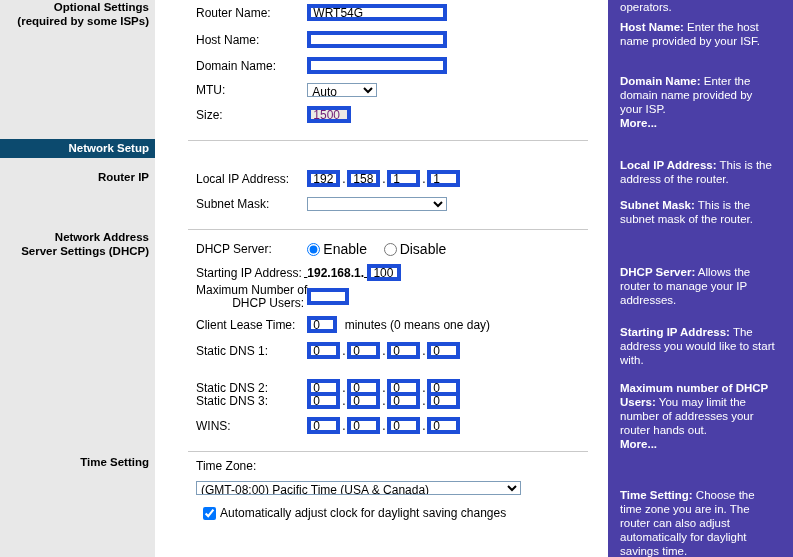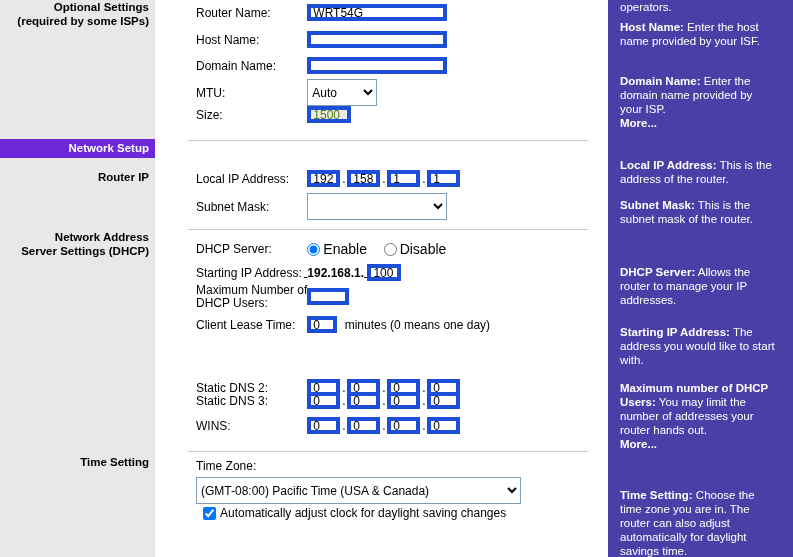--- a/index.html
+++ b/index.html
@@ -41,21 +41,21 @@
     color: #000;
   }
   .left-label.optional { top: 0px; width: 150px; }
   .left-label.optional .sub { font-weight: bold; }
   .bar-network {
     position: absolute;
     left: 0;
     top: 139px;
     width: 155px;
     height: 19px;
-    background: #6d28d9;
+    background: #0c4a6e;
     color: #ffffff;
     font-weight: bold;
     font-size: 11.5px;
     line-height: 19px;
     text-align: right;
     padding-right: 6px;
     box-sizing: border-box;
   }
   .left-label.routerip { top: 170px; width: 150px; }
   .left-label.dhcp { top: 230px; width: 150px; }
@@ -99,31 +99,31 @@
     font-size: 12px;
     border: 4px solid #1d4ed8;
     height: 17px;
     padding: 0 2px;
     box-sizing: border-box;
     vertical-align: middle;
     background: #ffffff;
   }
   input.txt:disabled, input.txt.disabled {
     background: #ebebe4;
-    color: #4d7c0f;
+    color: #701a75;
   }
   .w140 { width: 140px; }
   .w44 { width: 44px; }
   .w34 { width: 34px; }
   .w33 { width: 33px; }
   .w30 { width: 30px; }
   select.sel {
     font-family: "Liberation Sans", sans-serif;
     font-size: 12px;
-    height: 27px;
+    height: 14px;
     border: 1px solid #7f9db9;
     vertical-align: middle;
     background: #ffffff;
   }
   .dot {
     display: inline-block;
     width: 7px;
     text-align: center;
     font-size: 12px;
     vertical-align: middle;
@@ -267,33 +267,37 @@
       </span>
     </div>
 
     <div class="row" style="top:262px;text-decoration:underline;">
       <span class="lbl lbl-w">Starting IP Address:</span>
       <span class="ipprefix">192.168.1.</span>
       <input class="txt w34" type="text" value="100" style="">
     </div>
 
     <div class="twoline" style="top:284px;">
-      <span class="lbl" style="display:inline-block;width:108px;vertical-align:middle;">
+      <span class="lbl" style="display:inline-block;width:108px;vertical-align:middle;text-align:right;">
         <span>Maximum Number of</span><br>
         <span>DHCP Users:</span>
       </span>
       <input class="txt w30" type="text" style="margin-bottom: 2px; padding-left: 32px;" value="50">
     </div>
 
     <div class="row" style="top:314px;">
       <span class="lbl lbl-w">Client Lease Time:</span>
       <input class="txt w30" type="text" value="0" style="">
       <span class="lbl" style="margin-left:4px;">minutes (0 means one day)</span>
     </div>
 
+    <div class="row" style="top:340px;">
+      <span class="lbl lbl-w">Static DNS 1:</span>
+      <input class="txt w33" type="text" value="0" style=""><span class="dot">.</span><input class="txt w33" type="text" value="0" style=""><span class="dot">.</span><input class="txt w33" type="text" value="0" style=""><span class="dot">.</span><input class="txt w33" type="text" value="0" style="">
+    </div>
 
     <div class="row" style="top:377px;">
       <span class="lbl lbl-w">Static DNS 2:</span>
       <input class="txt w33" type="text" value="0" style=""><span class="dot">.</span><input class="txt w33" type="text" value="0" style=""><span class="dot">.</span><input class="txt w33" type="text" value="0" style=""><span class="dot">.</span><input class="txt w33" type="text" value="0" style="">
     </div>
 
     <div class="row" style="top:390px;">
       <span class="lbl lbl-w">Static DNS 3:</span>
       <input class="txt w33" type="text" value="0" style=""><span class="dot">.</span><input class="txt w33" type="text" value="0" style=""><span class="dot">.</span><input class="txt w33" type="text" value="0" style=""><span class="dot">.</span><input class="txt w33" type="text" value="0" style="">
     </div>

